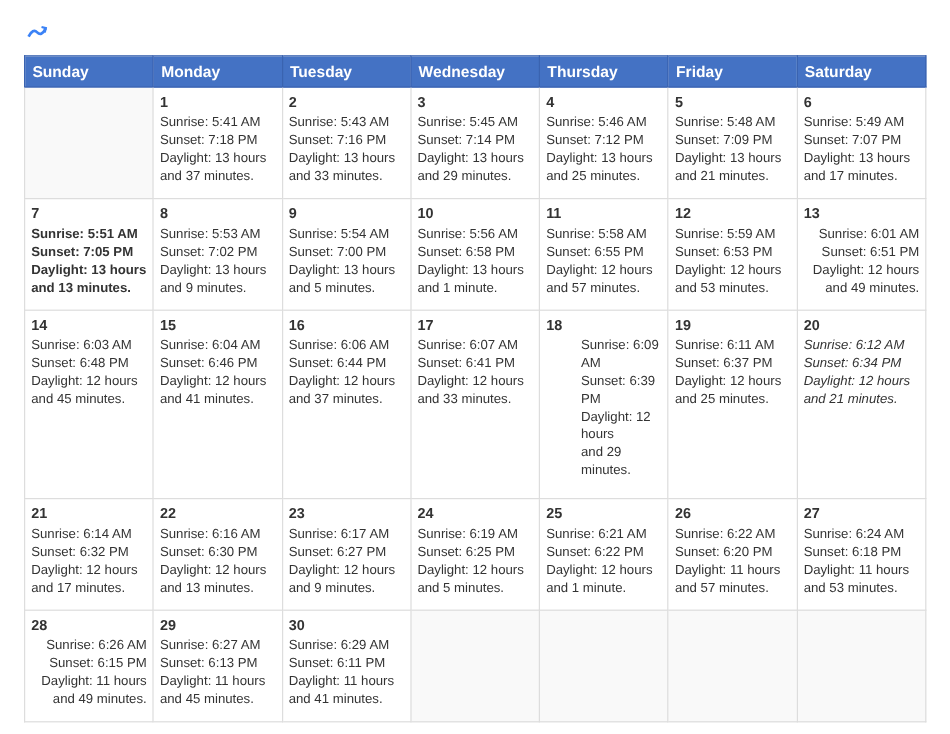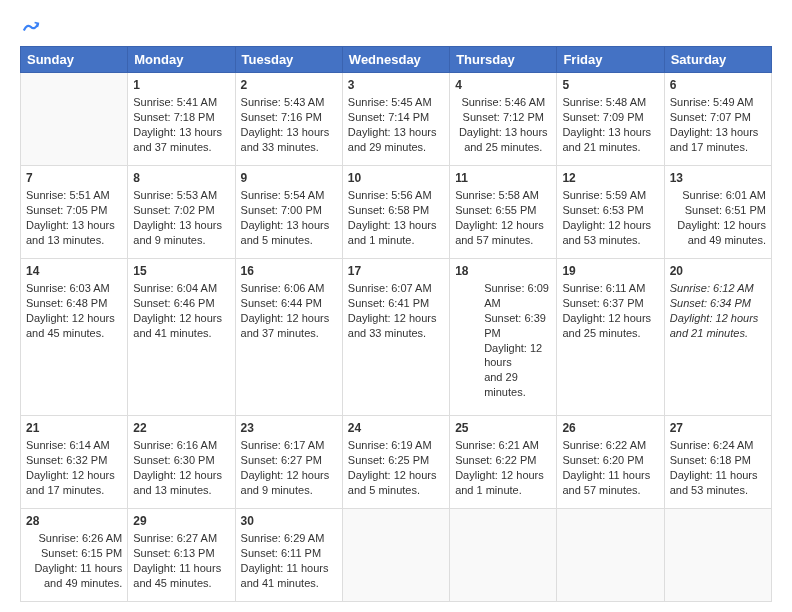--- a/index.html
+++ b/index.html
@@ -149,21 +149,21 @@
           </td>
           <td>
             <span class="day-number">3</span>
             <div class="day-info" style="white-space: pre-line;">Sunrise: 5:45 AM
 Sunset: 7:14 PM
 Daylight: 13 hours
 and 29 minutes.</div>
           </td>
           <td>
             <span class="day-number">4</span>
-            <div class="day-info" style="white-space: pre-line; text-align: center;">Sunrise: 5:46 AM
+            <div class="day-info" style="white-space: pre-line;">Sunrise: 5:46 AM
 Sunset: 7:12 PM
 Daylight: 13 hours
 and 25 minutes.</div>
           </td>
           <td>
             <span class="day-number">5</span>
             <div class="day-info" style="white-space: pre-line;">Sunrise: 5:48 AM
 Sunset: 7:09 PM
 Daylight: 13 hours
 and 21 minutes.</div>
@@ -172,21 +172,21 @@
             <span class="day-number">6</span>
             <div class="day-info" style="white-space: pre-line;">Sunrise: 5:49 AM
 Sunset: 7:07 PM
 Daylight: 13 hours
 and 17 minutes.</div>
           </td>
         </tr>
         <tr>
           <td>
             <span class="day-number">7</span>
-            <div class="day-info" style="white-space: pre-line;">Sunrise: 5:51 AM
+            <div class="day-info" style="white-space: pre-line; font-weight: bold;">Sunrise: 5:51 AM
 Sunset: 7:05 PM
 Daylight: 13 hours
 and 13 minutes.</div>
           </td>
           <td>
             <span class="day-number">8</span>
             <div class="day-info" style="white-space: pre-line;">Sunrise: 5:53 AM
 Sunset: 7:02 PM
 Daylight: 13 hours
 and 9 minutes.</div>

